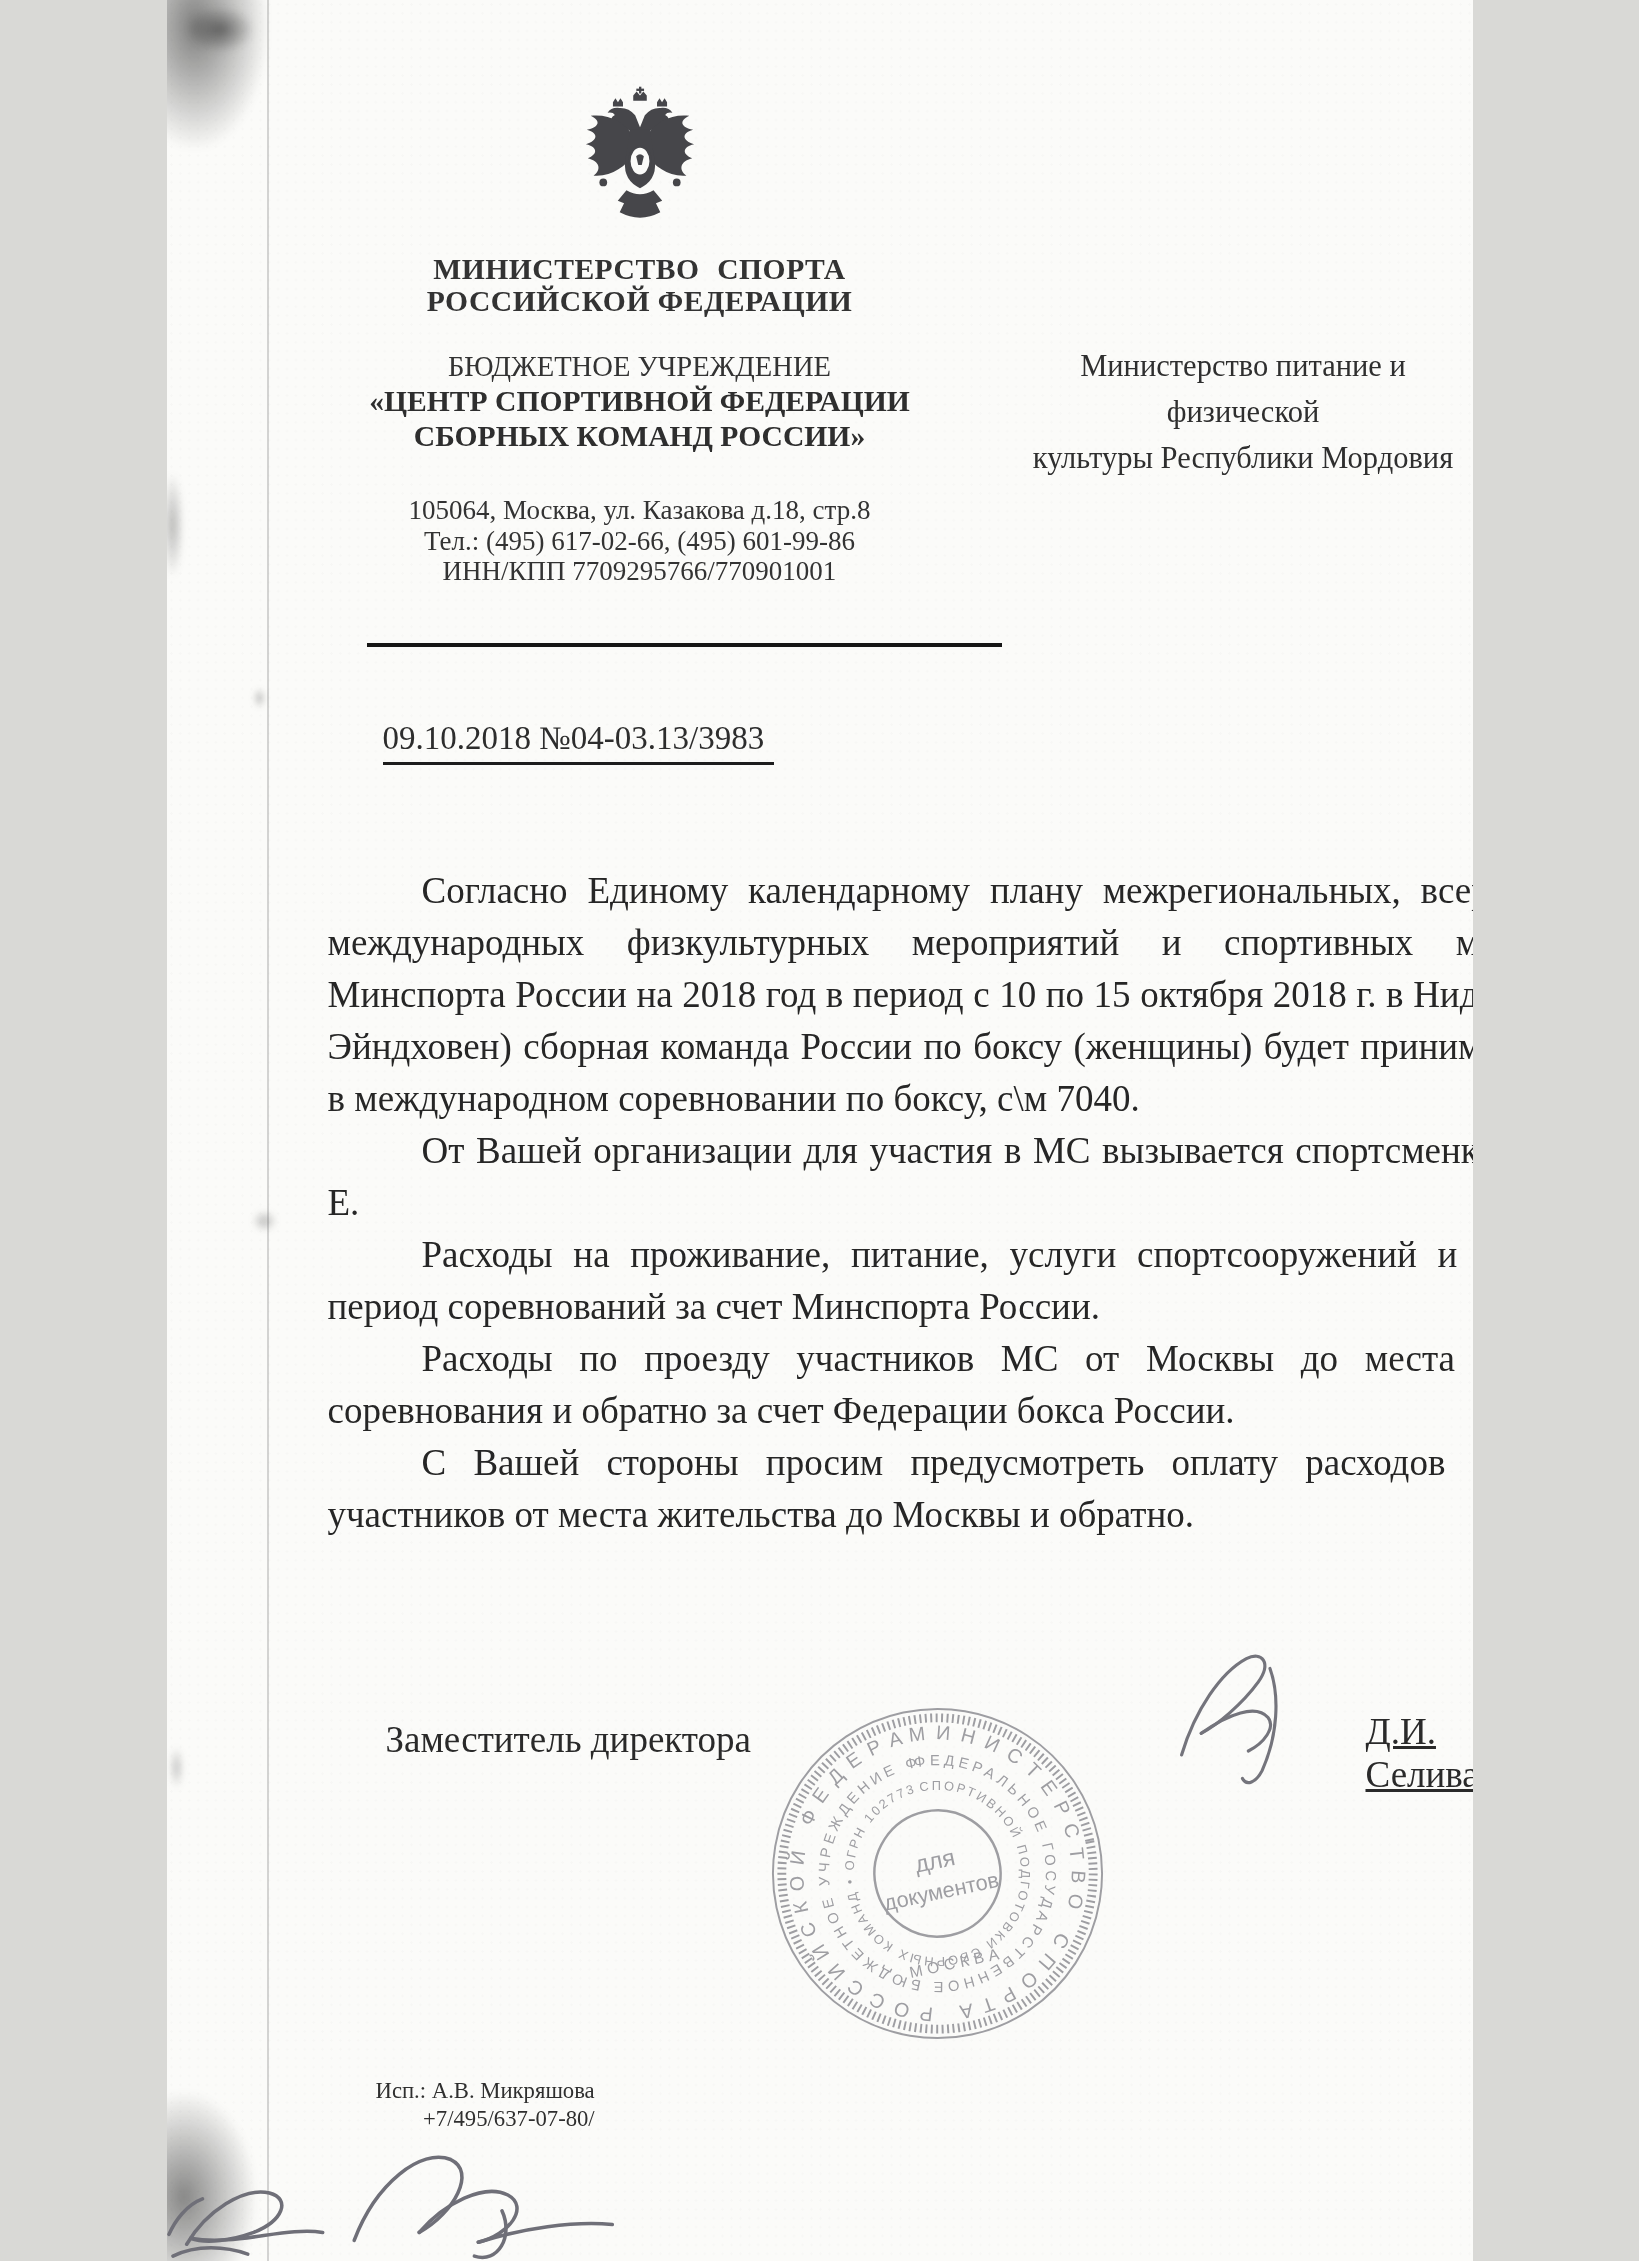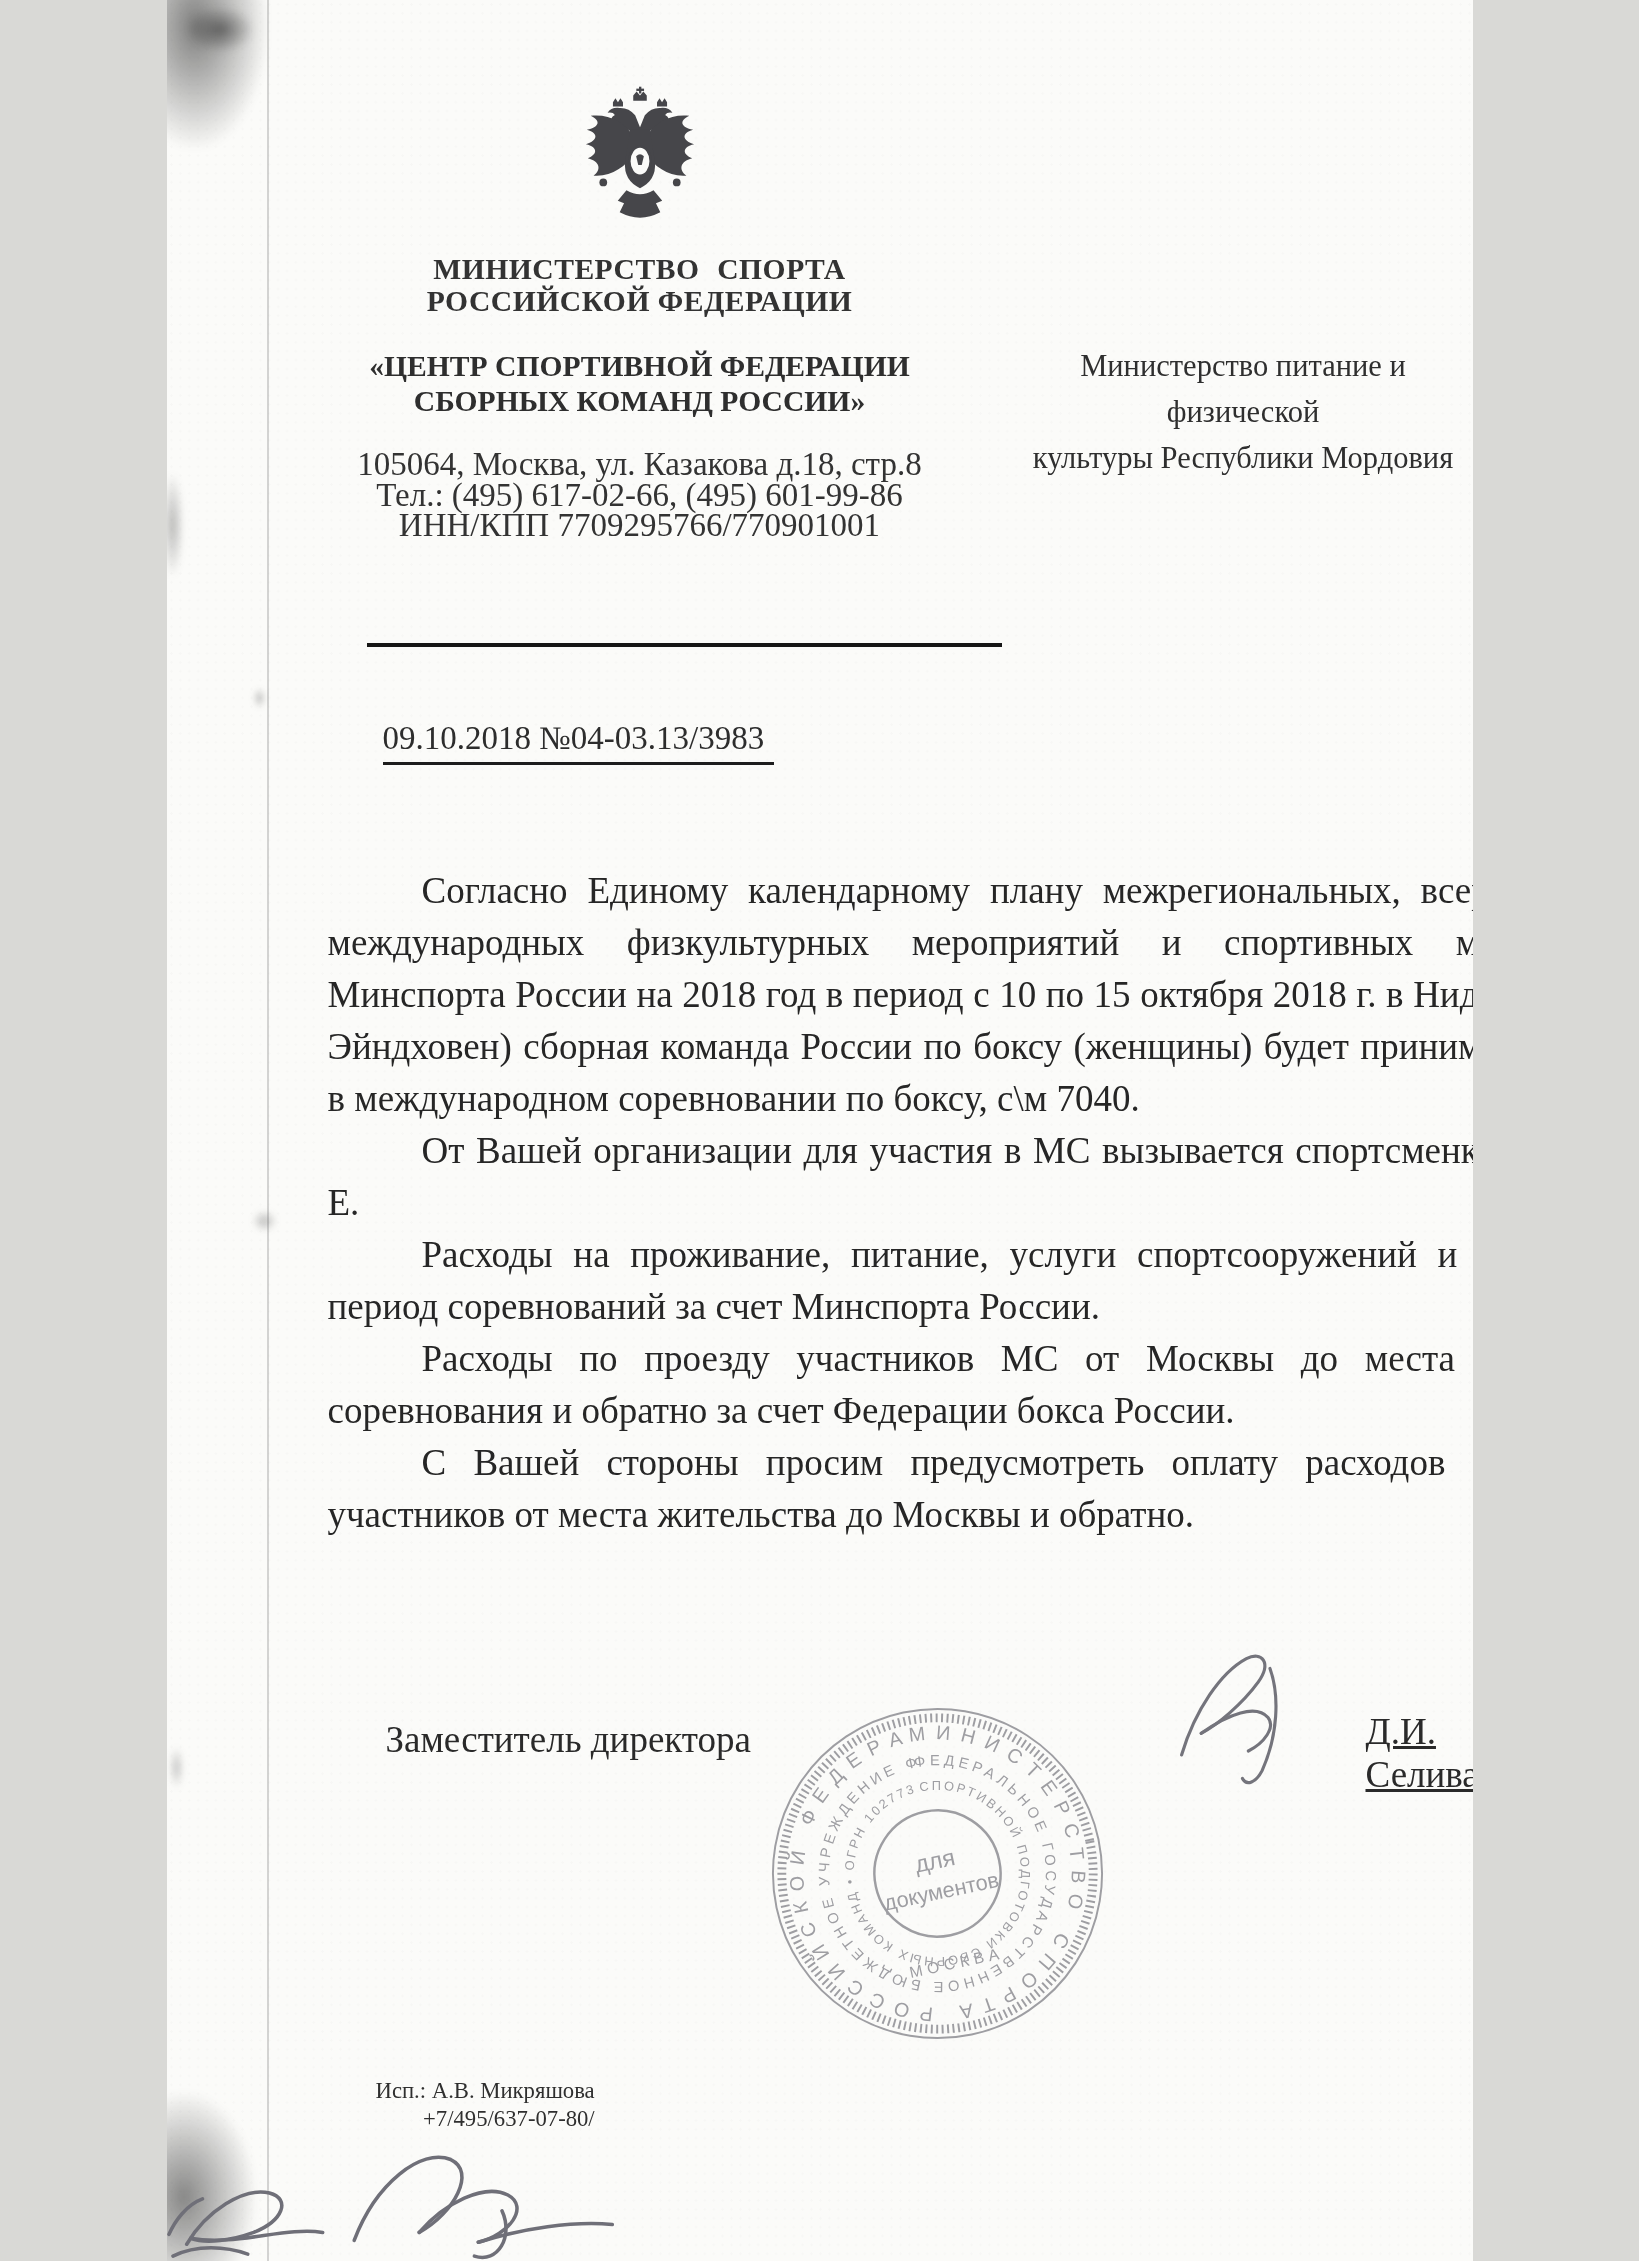--- a/index.html
+++ b/index.html
@@ -33,21 +33,21 @@
     background:radial-gradient(ellipse at 30% 60%, rgba(40,40,40,.55), rgba(40,40,40,0) 72%);}
 
   
   .lh-left{position:absolute;left:148px;top:85px;width:650px;text-align:center;}
   .eagle{display:block;margin:0 auto;}
   .ministry{font-size:29.6px;font-weight:bold;line-height:32.5px;letter-spacing:0.5px;color:#333;}
   .ministry.first{margin-top:7.9px;word-spacing:9.9px;}
   .orgblock{margin-top:31.5px;}
   .org-reg{font-size:28.6px;line-height:35px;color:#333;}
   .org-bold{font-size:29.6px;font-weight:bold;line-height:35px;color:#2e2e2e;}
-  .addr{margin-top:30px;font-size:33px;line-height:30.5px;color:#333;}
+  .addr{margin-top:41px;font-size:27px;line-height:30.5px;color:#333;}
   .divider{position:absolute;left:200px;top:643px;width:635px;height:3.9px;background:#161616;}
 
   .recipient{position:absolute;left:845px;top:343px;width:463px;text-align:center;
     font-size:30.5px;line-height:46px;color:#2f2f2f;}
 
   .refline{position:absolute;left:216px;top:720px;font-size:33px;color:#2d2d2d;
     border-bottom:3px solid #1d1d1d;padding:0 9.9px 4.9px 0;}
 
   
   .bodytext{position:absolute;left:161px;top:865px;width:1336px;}
@@ -113,20 +113,21 @@
 
         <ellipse cx="60" cy="77" rx="11" ry="15" fill="#fbfbf9" stroke="#46464a" stroke-width="2.5"></ellipse>
         <path d="M56 72 q4 -4.5 8 0 l-2.2 9 h-3.6 z"></path>
       </g>
     </svg>
 
     <div class="ministry first">МИНИСТЕРСТВО СПОРТА</div>
     <div class="ministry">РОССИЙСКОЙ ФЕДЕРАЦИИ</div>
 
     <div class="orgblock">
+      <div class="org-reg">БЮДЖЕТНОЕ УЧРЕЖДЕНИЕ</div>
       <div class="org-bold">«ЦЕНТР СПОРТИВНОЙ ФЕДЕРАЦИИ</div>
       <div class="org-bold">СБОРНЫХ КОМАНД РОССИИ»</div>
     </div>
 
     <div class="addr">
       <div>105064, Москва, ул. Казакова д.18, стр.8</div>
       <div>Тел.: (495) 617-02-66, (495) 601-99-86</div>
       <div>ИНН/КПП 7709295766/770901001</div>
     </div>
   </div>

